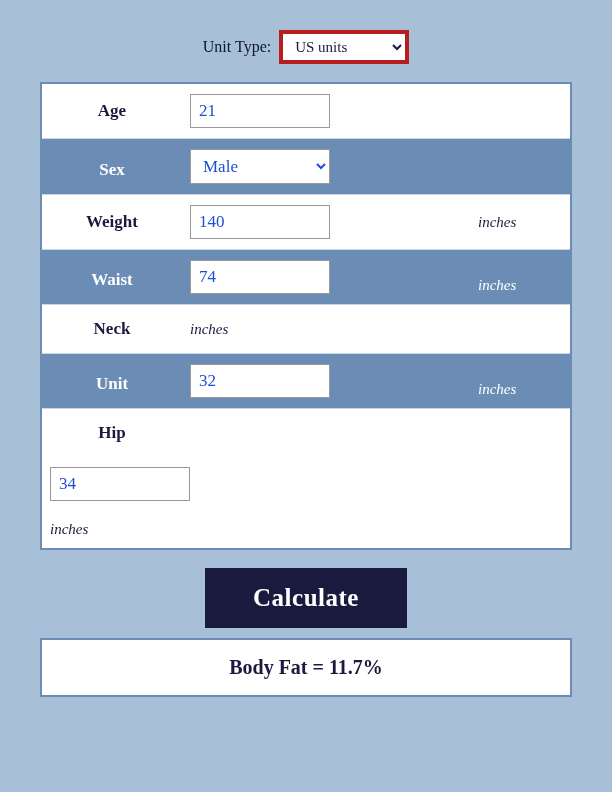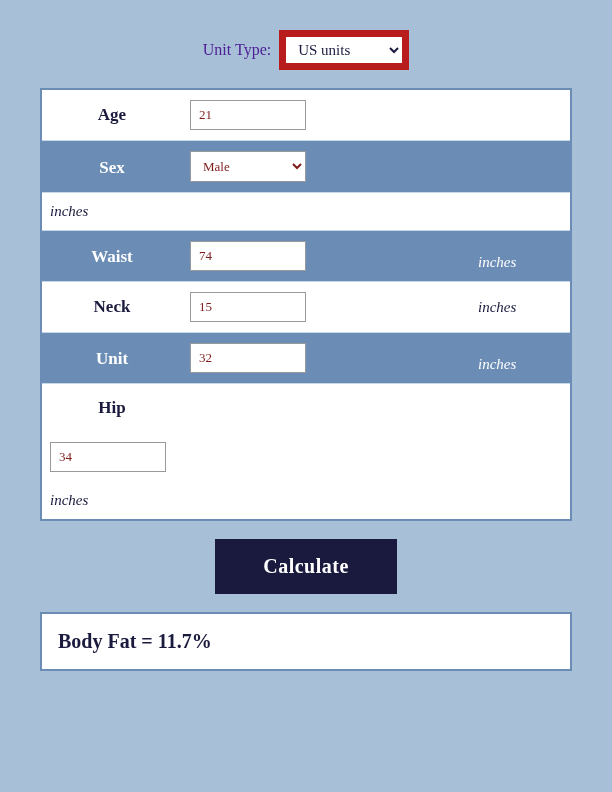--- a/index.html
+++ b/index.html
@@ -18,28 +18,28 @@
 
     .unit-type-row {
       display: flex;
       align-items: center;
       margin-bottom: 18px;
       gap: 8px;
     }
 
     .unit-type-label {
       font-size: 16px;
-      color: #4c1d95;
+      color: #0f172a;
       font-weight: normal;
     }
 
     .unit-type-select {
       font-size: 15px;
       padding: 4px 8px;
-      border: 7px solid #b91c1c;
+      border: 4px solid #b91c1c;
       background: white;
       color: #1a1a3e;
       font-family: Georgia, serif;
       cursor: pointer;
       min-width: 130px;
     }
 
     .main-table {
       width: 100%;
       border: 2px solid #6b8db5;
@@ -90,26 +90,26 @@
     .cell-input {
       flex: 1;
       display: flex;
       align-items: center;
       justify-content: flex-start;
       padding: 10px 8px;
     }
 
     .cell-input input,
     .cell-input select {
-      width: 116px;
+      width: 140px;
       padding: 6px 8px;
       border: 1px solid #999;
-      font-size: 13px;
-      font-family: Georgia, serif;
-      color: #7f1d1d;
+      font-size: 17px;
+      font-family: Georgia, serif;
+      color: #1d4ed8;
       background: white;
     }
 
     .cell-unit {
       width: 100px;
       display: flex;
       align-items: center;
       justify-content: flex-start;
       padding: 10px 8px;
       font-size: 15px;
@@ -121,34 +121,35 @@
     }
 
     .row-dark .cell-unit {
       color: #ffffff;
     }
 
     .calculate-btn {
       background-color: #1a1a3e;
       color: #ffffff;
       font-family: Georgia, serif;
-      font-size: 20px;
+      font-size: 25px;
       font-weight: bold;
       padding: 16px 48px;
       border: none;
       cursor: pointer;
-      margin-bottom: 18px;
+      margin-bottom: 10px;
       letter-spacing: 0.5px;
     }
 
     .result-box {
       width: 100%;
       border: 2px solid #6b8db5;
       background: white;
       padding: 16px;
+      text-align: center;
       font-size: 20px;
       font-weight: bold;
       color: #1a1a3e;
       font-family: Georgia, serif;
     }
   </style>
 </head>
 <body>
 
 <div class="unit-type-row">
@@ -169,34 +170,35 @@
       <div class="cell-unit"></div>
     </div>
     <div class="table-row row-dark">
       <div class="cell-label">Sex</div>
       <div class="cell-input">
         <select><option>Male</option><option>Female</option></select>
       </div>
       <div class="cell-unit"></div>
     </div>
     <div class="table-row row-light">
+      <div class="cell-label">Weight</div>
+      <div class="cell-input">
+        <input type="text" value="140" style="">
+      </div>
       <div class="cell-unit">inches</div>
     </div>
     <div class="table-row row-dark">
       <div class="cell-label">Waist</div>
       <div class="cell-input">
         <input type="text" value="74" style="">
       </div>
       <div class="cell-unit">inches</div>
     </div>
     <div class="table-row row-light">
       <div class="cell-label">Neck</div>
-      <div class="cell-input">
-        <input type="text" value="15" style="">
-      </div>
       <div class="cell-unit">inches</div>
     </div>
     <div class="table-row row-dark">
       <div class="cell-label">Unit</div>
       <div class="cell-input">
         <input type="text" value="32" style="">
       </div>
       <div class="cell-unit">inches</div>
     </div>
     <div class="table-row row-light">

